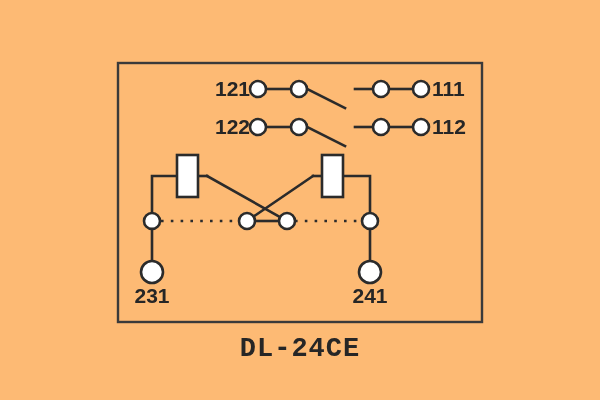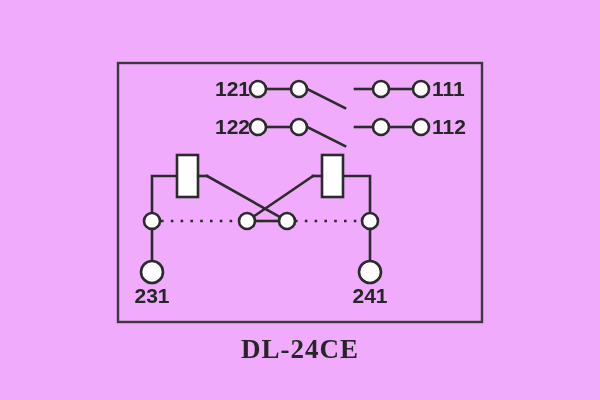--- a/index.html
+++ b/index.html
@@ -11,21 +11,21 @@
   body {
     width: 600px;
     height: 400px;
     overflow: hidden;
     font-family: "Liberation Sans", sans-serif;
   }
   #stage {
     position: relative;
     width: 600px;
     height: 400px;
-    background: #f0abfc;
+    background: #fdba74;
   }
   #diagram-svg {
     position: absolute;
     left: 0;
     top: 0;
     width: 600px;
     height: 400px;
     display: block;
   }
   .wire {
@@ -71,21 +71,21 @@
   }
   .term-label-mid {
     text-anchor: middle;
   }
   .model-label {
     position: absolute;
     left: 0;
     top: 334px;
     width: 600px;
     text-align: center;
-    font-family: Liberation Serif, serif;
+    font-family: Liberation Mono, monospace;
     font-size: 27px;
     font-weight: bold;
     color: #262626;
     letter-spacing: 1px;
     white-space: nowrap;
   }
 </style>
 </head>
 <body>
 

